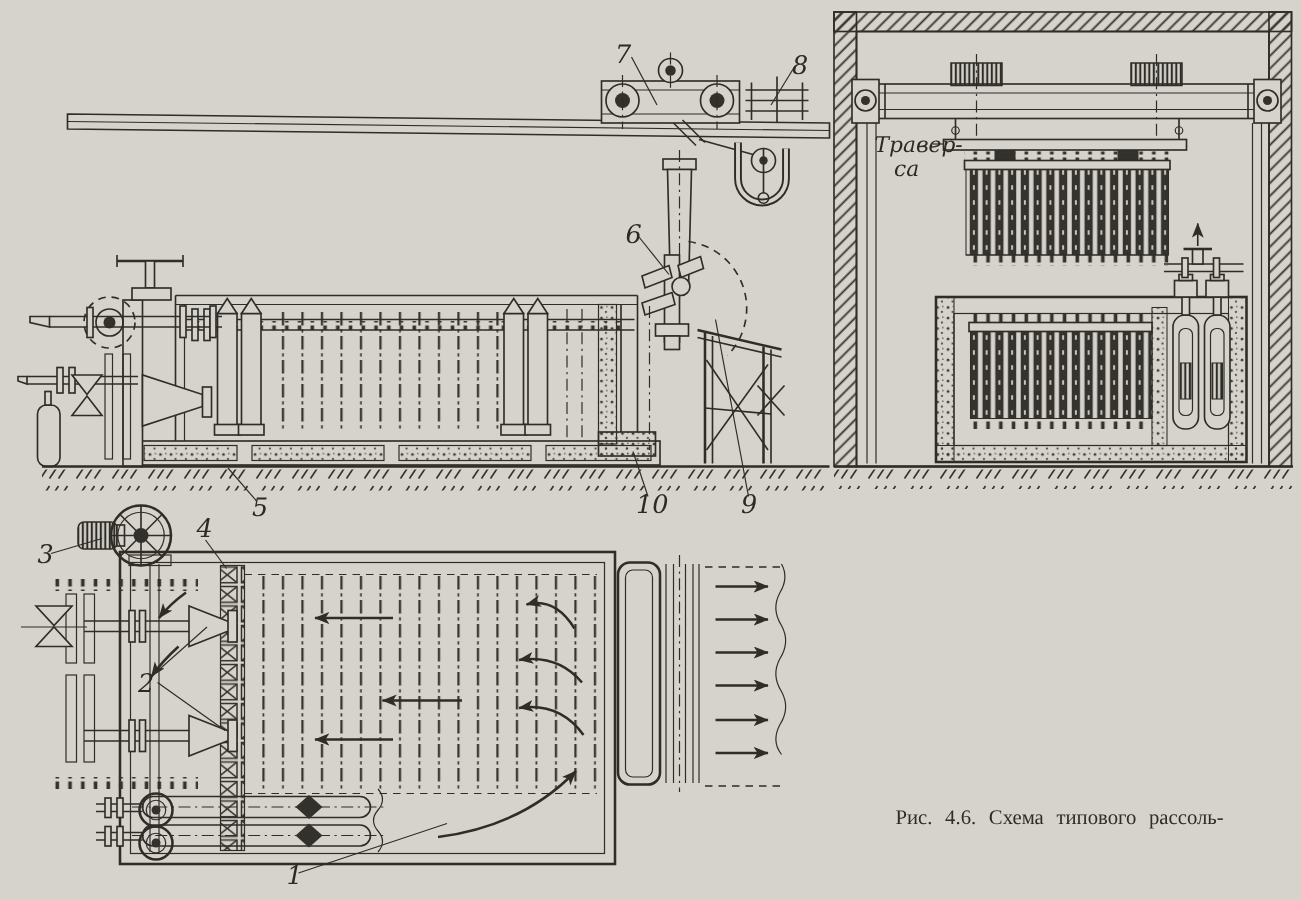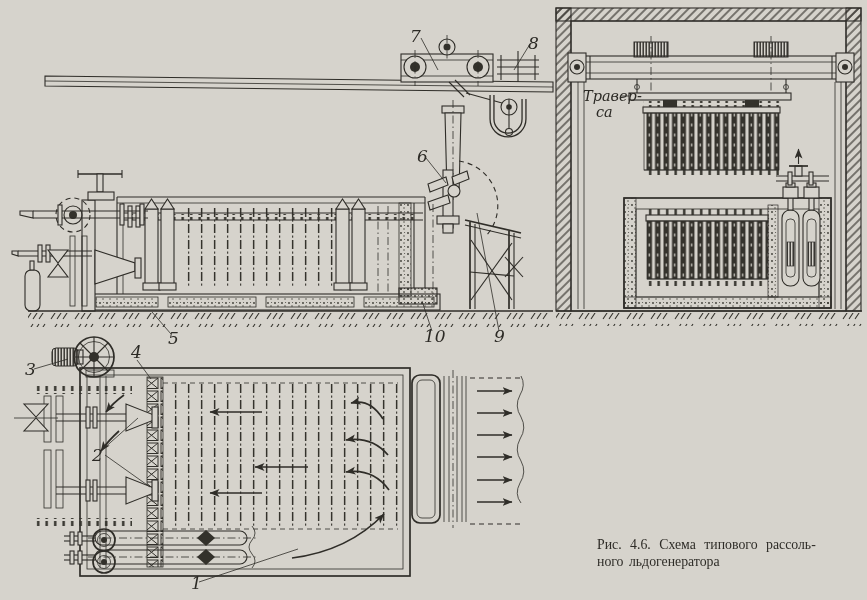--- a/index.html
+++ b/index.html
@@ -469,15 +469,14 @@
   </g>
   <g>
     <line class="s thin" x1="137" y1="360" x2="151" y2="379"></line>
     <text class="call" x="131" y="358">4</text>
   </g>
 </g>
 </svg>
 
 <div class="caption">
   <span class="l1">Рис. 4.6. Схема типового рассоль-</span>
-  <span class="l2">ного льдогенератора</span>
 </div>
 </div>
 
 </body></html>

